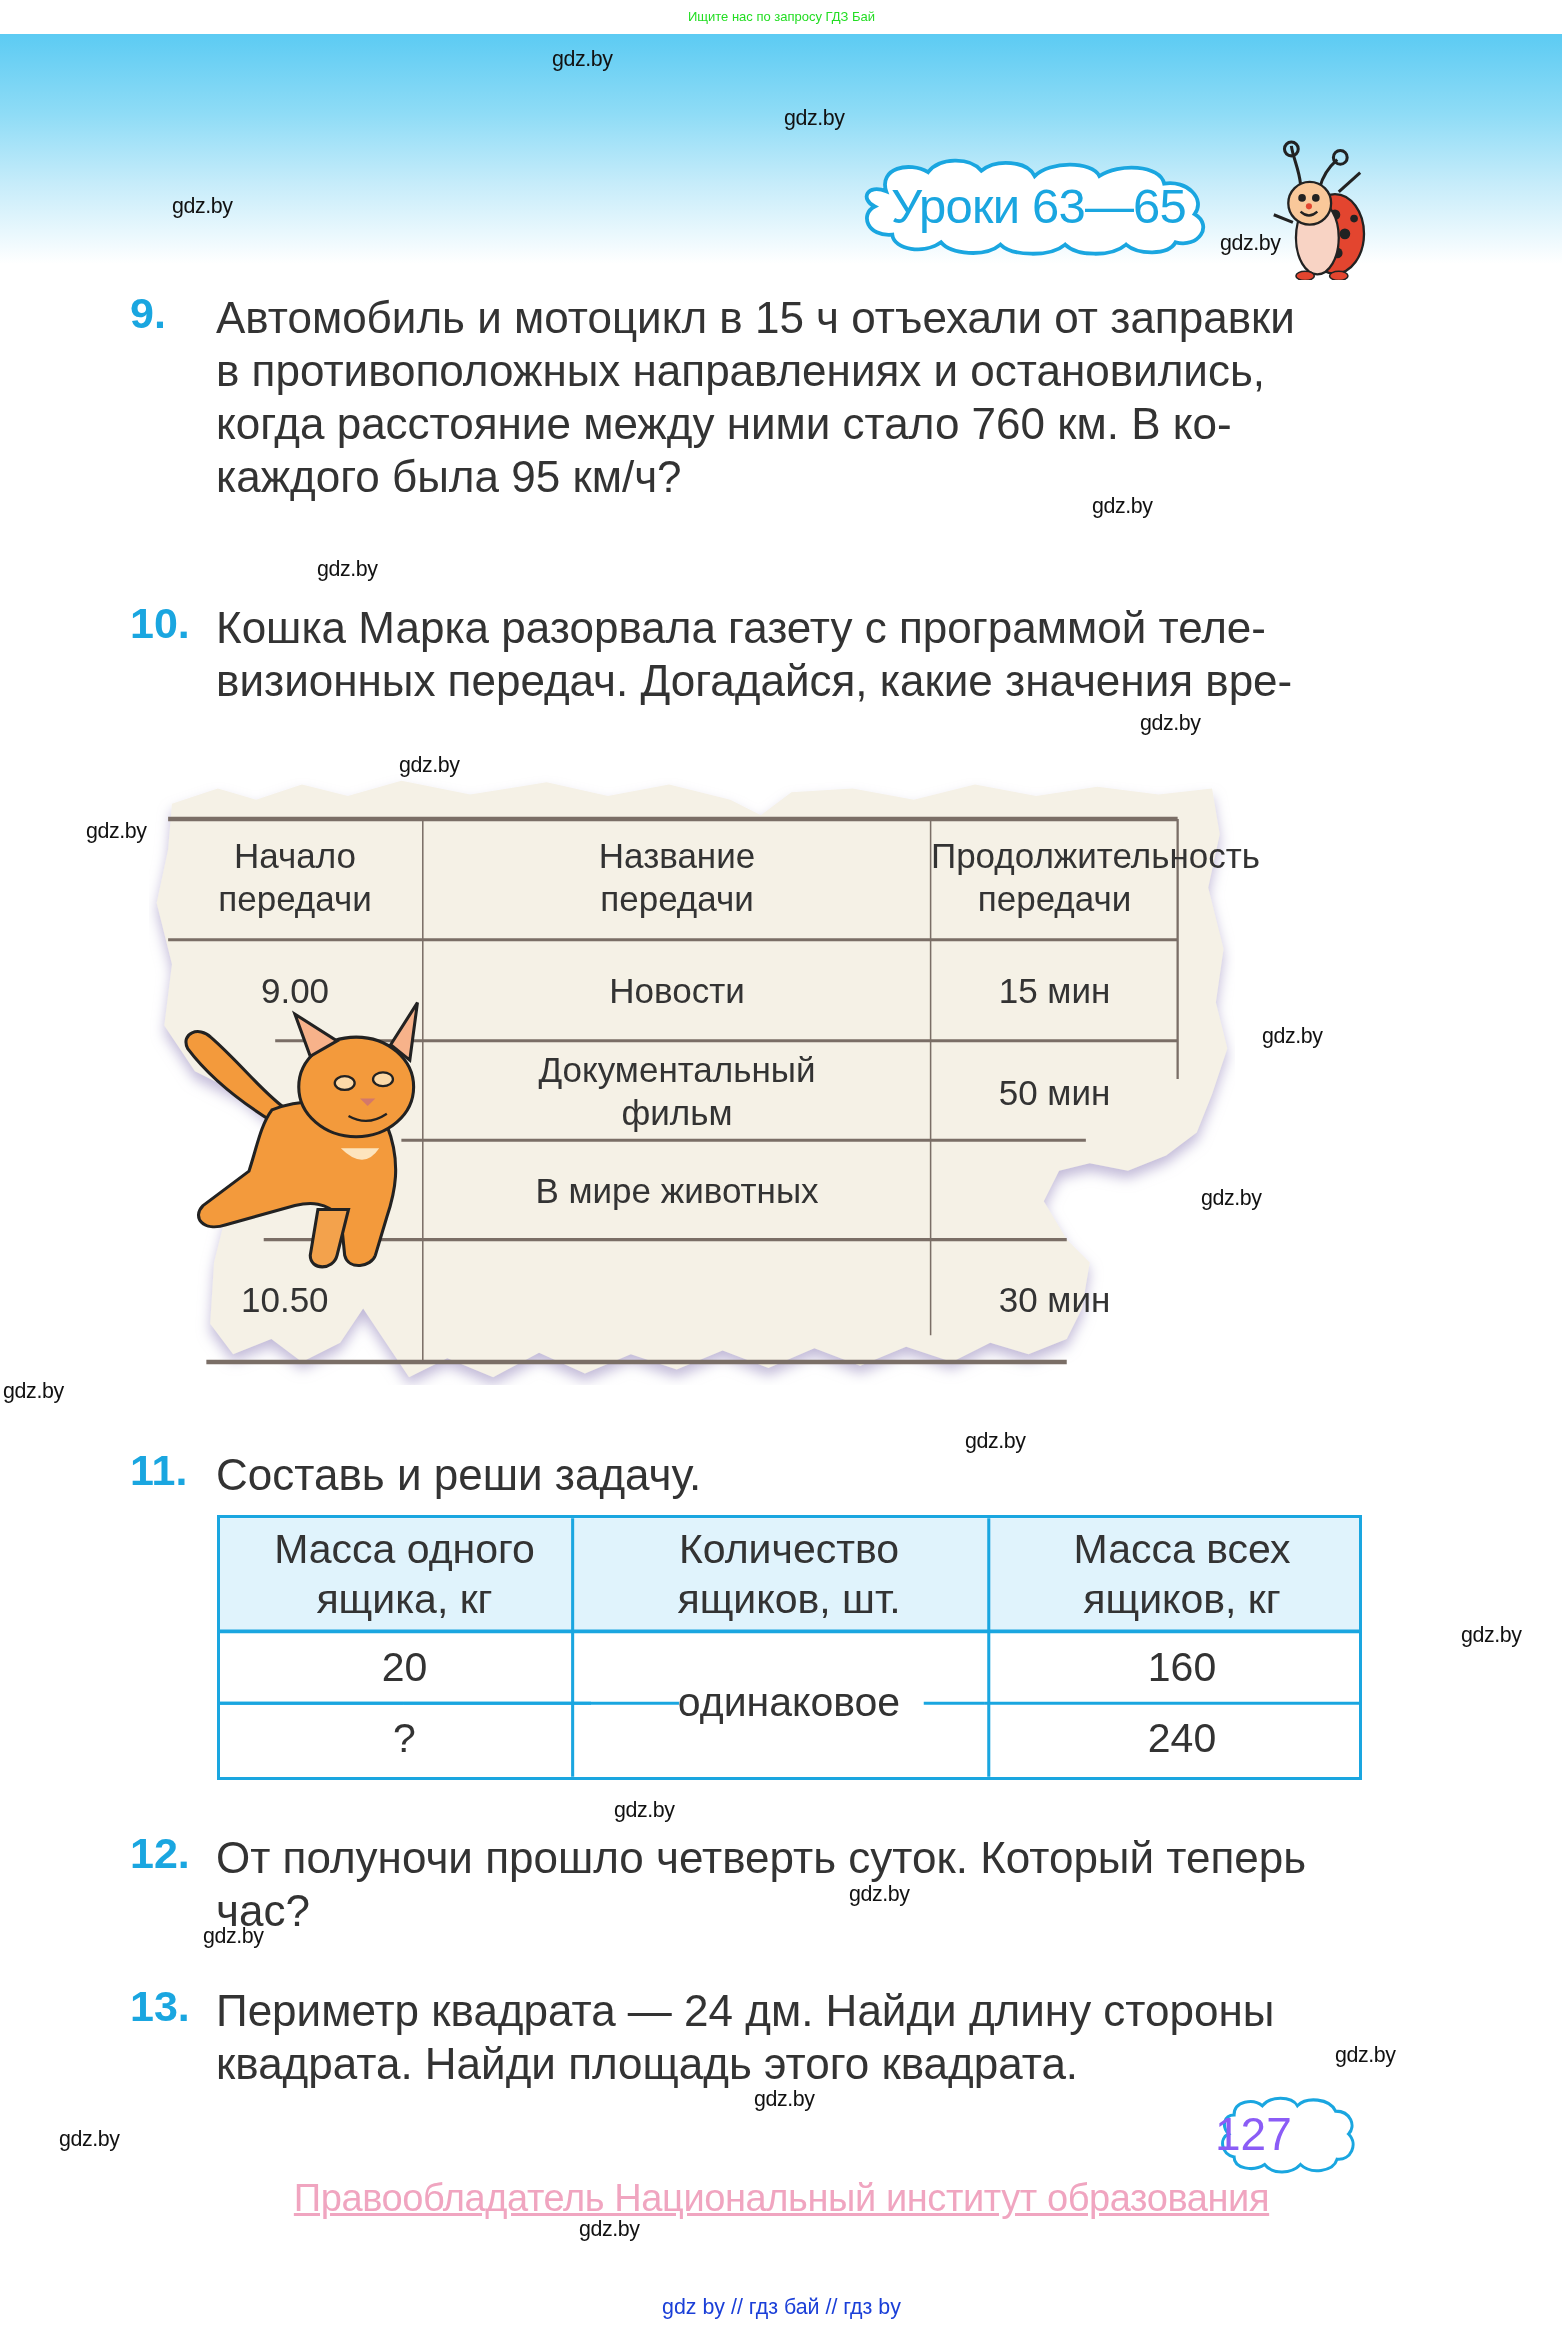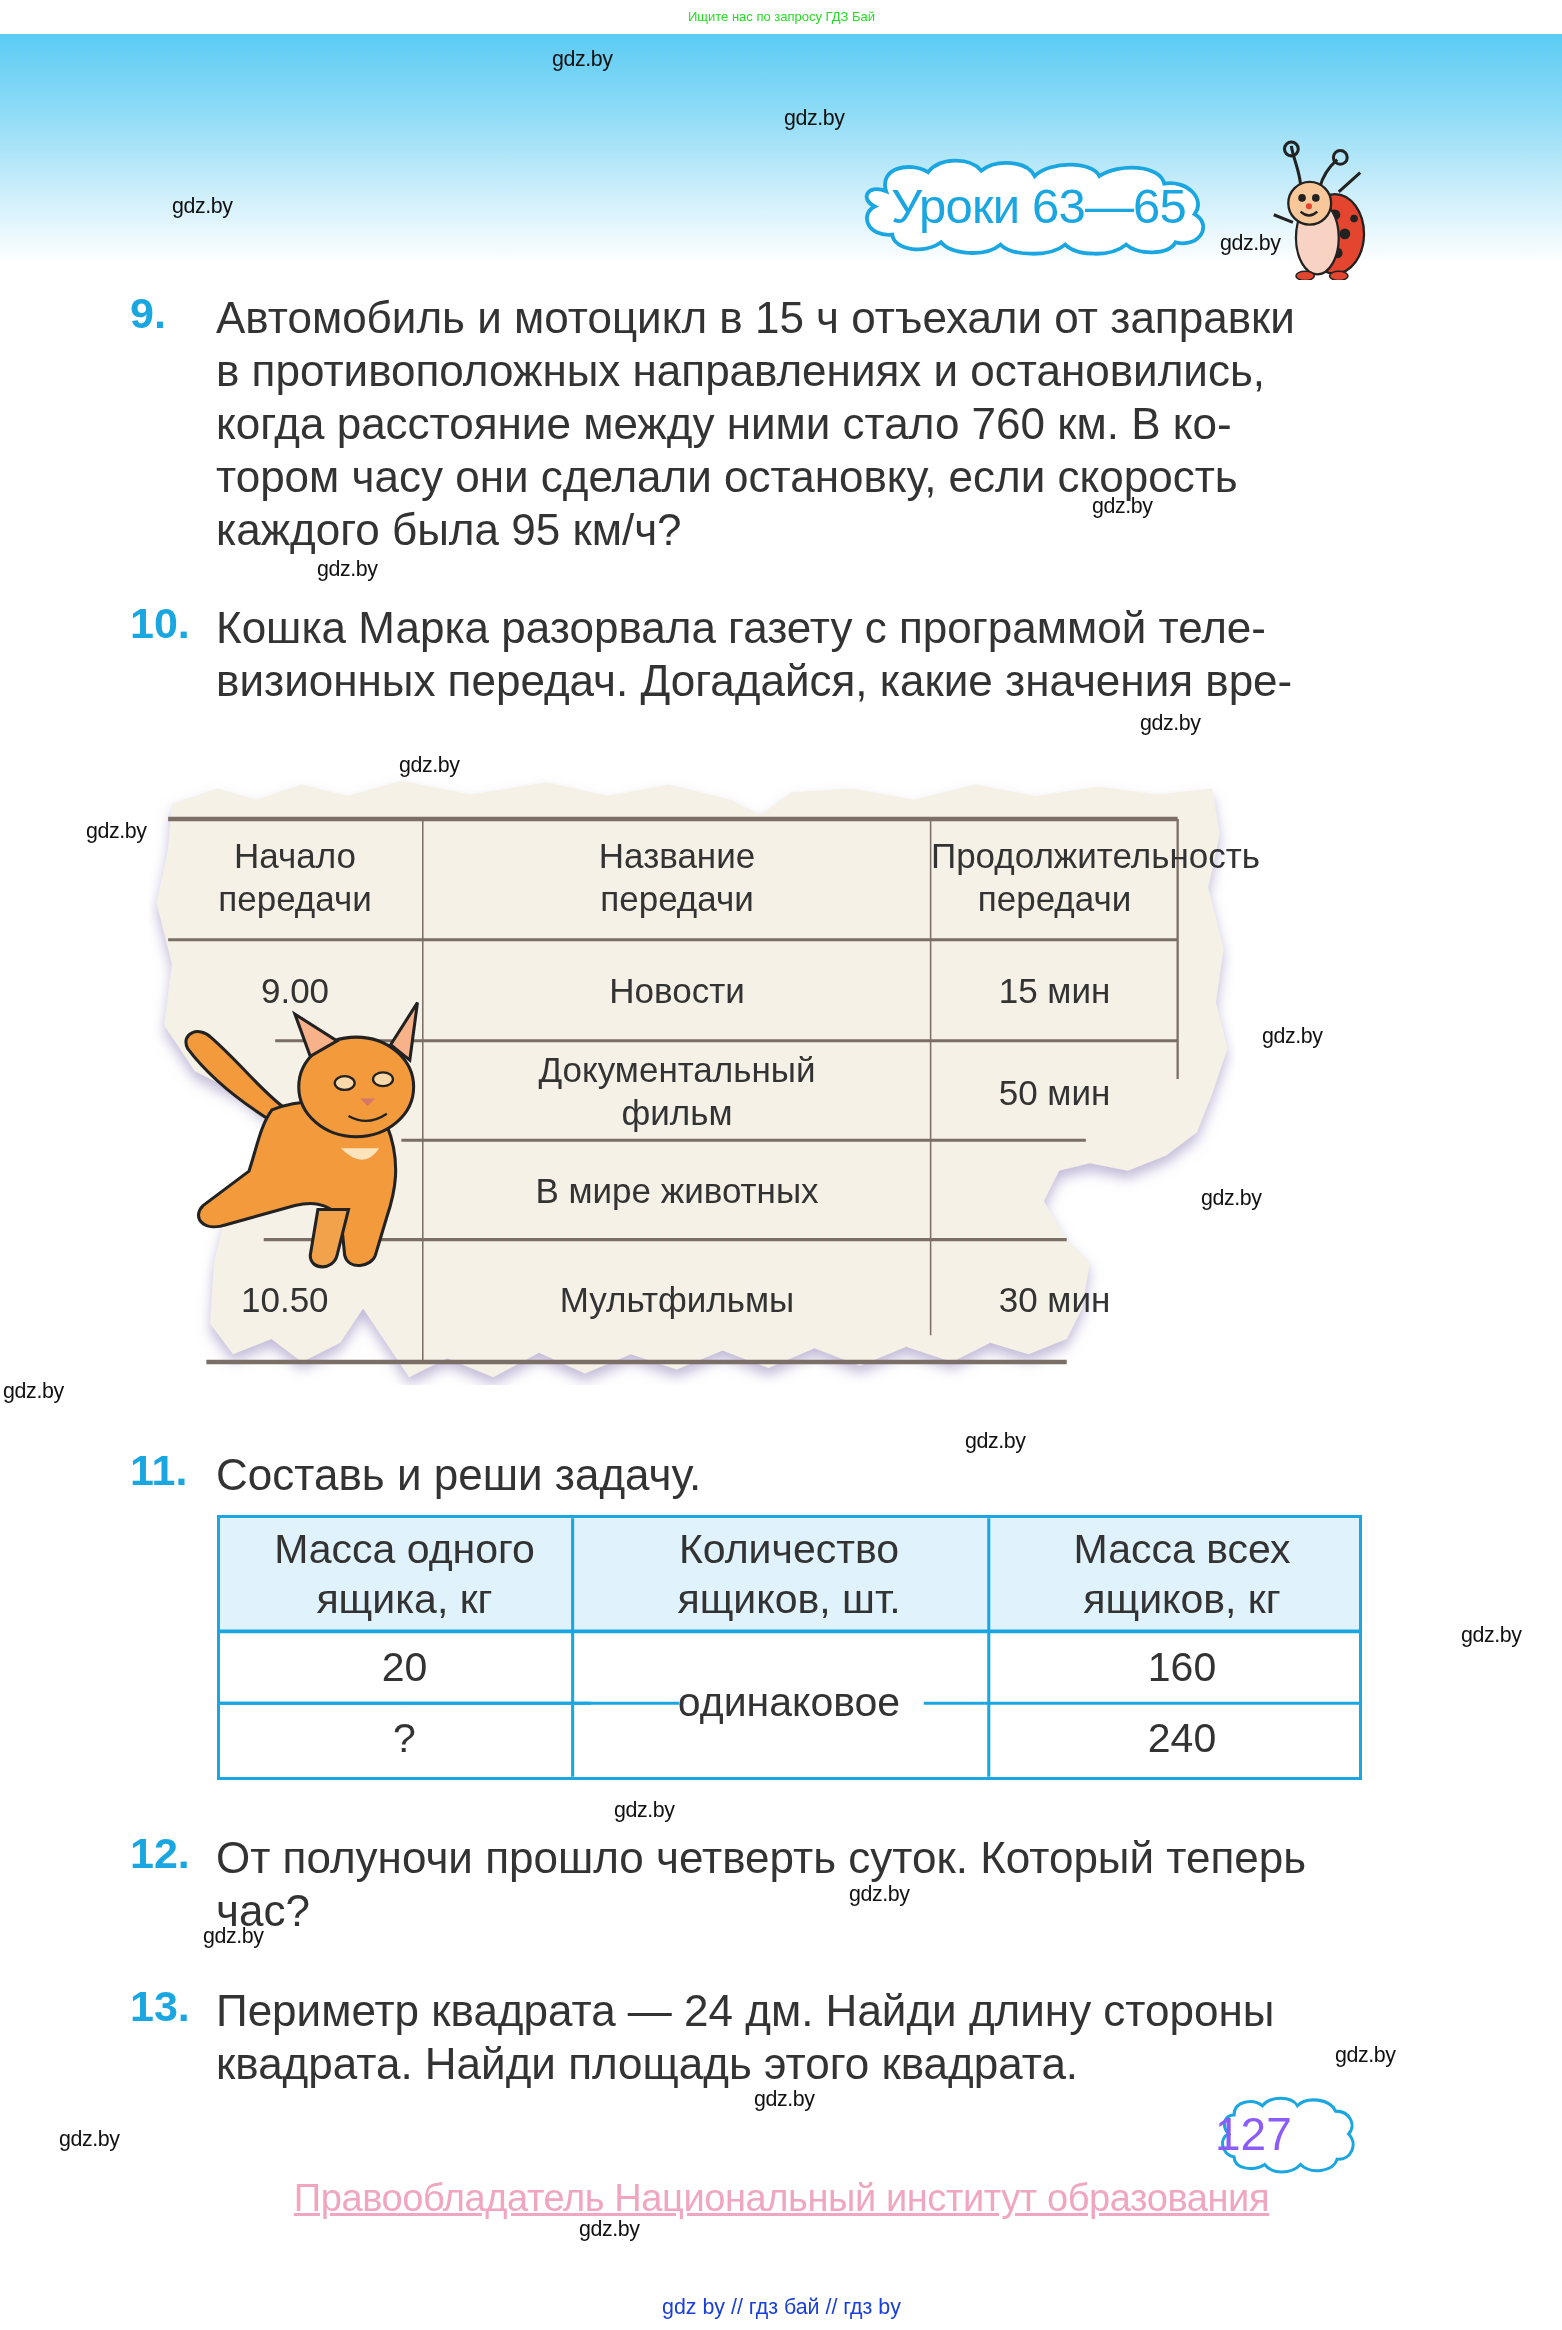--- a/index.html
+++ b/index.html
@@ -138,21 +138,20 @@
 <div class="wm" style="left:754px;top:2087px;">gdz.by</div>
 <div class="wm" style="left:59px;top:2127px;">gdz.by</div>
 <div class="wm" style="left:579px;top:2217px;">gdz.by</div>
 
 <div class="problem" style="top:287px;height:268px;">
   <div class="pnum">9.</div>
   <div class="ptext">
     <div>Автомобиль и мотоцикл в 15 ч отъехали от заправки</div>
     <div>в противоположных направлениях и остановились,</div>
     <div>когда расстояние между ними стало 760 км. В ко-</div>
-    <div>тором часу они сделали остановку, если скорость</div>
     <div>каждого была 95 км/ч?</div>
   </div>
 </div>
 
 <div class="problem" style="top:597px;height:161px;">
   <div class="pnum">10.</div>
   <div class="ptext">
     <div>Кошка Марка разорвала газету с программой теле-</div>
     <div>визионных передач. Догадайся, какие значения вре-</div>
   </div>
@@ -196,21 +195,20 @@
 
     <div class="tv-cell" style="left:274px;top:275px;width:508px;">
       <div>Документальный</div>
       <div>фильм</div>
     </div>
     <div class="tv-cell" style="left:782px;top:298px;width:247px;">50 мин</div>
 
     <div class="tv-cell" style="left:274px;top:396px;width:508px;">В мире животных</div>
 
     <div class="tv-cell" style="left:31px;top:505px;width:230px;text-align:left;padding-left:61px;box-sizing:border-box;">10.50</div>
-    <div class="tv-cell" style="left:274px;top:505px;width:508px;">Мультфильмы</div>
     <div class="tv-cell" style="left:782px;top:505px;width:247px;">30 мин</div>
   </div>
 </div>
 
 <div class="cat">
   <svg width="295" height="291" viewBox="0 0 385 380">
     <path d="M40,70 C30,50 55,40 70,55 C110,90 140,130 170,150 L150,165 C110,140 70,110 40,70 Z" fill="#f39a3c" stroke="#222" stroke-width="4"></path>
     <path d="M150,150 C200,130 270,140 300,170 C320,220 310,260 300,290 L285,340 C280,355 250,360 245,340 L240,290 C220,270 200,270 180,275 L90,300 C60,310 45,290 60,275 L120,230 C130,200 135,170 150,150 Z" fill="#f39a3c" stroke="#222" stroke-width="4"></path>
     <path d="M250,280 L235,340 C230,360 200,360 200,340 L210,280 Z" fill="#f3a24c" stroke="#222" stroke-width="4"></path>
     <ellipse cx="260" cy="120" rx="75" ry="65" fill="#f39a3c" stroke="#222" stroke-width="4"></ellipse>

